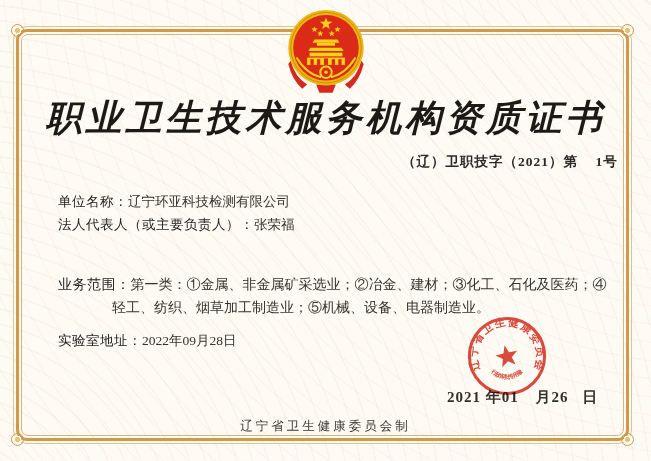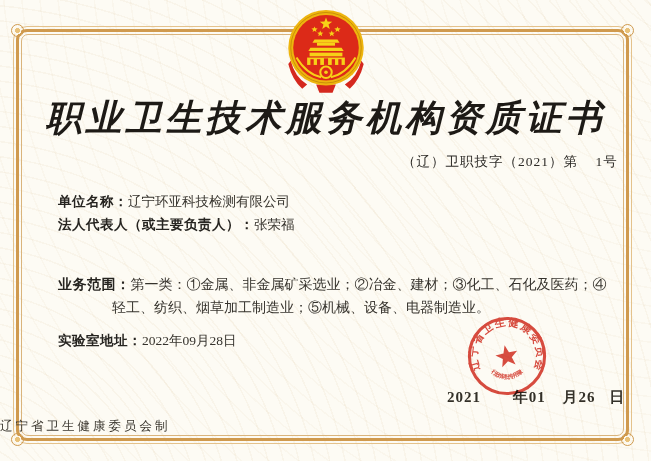--- a/index.html
+++ b/index.html
@@ -22,42 +22,42 @@
     background:radial-gradient(circle,#e9c27a 0 2.5px,#fdf8ec 2.5px 4px,transparent 4px);}
   .corner.tl{left:-8px;top:-8px;} .corner.tr{right:-8px;top:-8px;}
   .corner.bl{left:-8px;bottom:-8px;} .corner.br{right:-8px;bottom:-8px;}
 
   
   .emblem{position:absolute;top:8px;left:50%;margin-left:-41px;width:82px;height:86px;z-index:5;}
 
   
   .title{position:absolute;top:94px;left:0;right:0;text-align:center;z-index:2;
     font-size:36px;font-weight:bold;color:#1d1a16;letter-spacing:4px;white-space:nowrap;font-style:italic;}
-  .cert-no{position:absolute;top:153px;left:402px;font-size:13.5px;font-weight:normal;
+  .cert-no{position:absolute;top:153px;left:402px;font-size:13.5px;font-weight:bold;
     color:#2c2a26;letter-spacing:1px;white-space:pre;}
 
   
   .fields{position:absolute;left:58px;top:190px;width:560px;color:#36332d;}
   .frow{font-size:13.5px;line-height:23px;white-space:nowrap;}
-  .frow .flabel{font-weight:bold;color:#262420;letter-spacing:0.5px;}
+  .frow .flabel{font-weight:normal;color:#262420;letter-spacing:0.5px;}
   .frow.wrap{white-space:normal;font-size:14px;padding-left:54px;text-indent:-54px;line-height:23px;margin-top:37px;}
   .frow.validity{margin-top:10px;}
 
   
   .seal{position:absolute;left:466px;top:315px;width:82px;height:82px;z-index:4;
     opacity:0.9;mix-blend-mode:multiply;}
   .issue-date{position:absolute;left:447px;top:388px;z-index:1;font-size:15px;
     color:#333028;font-weight:bold;letter-spacing:1px;white-space:nowrap;}
   .issue-date span{display:inline-block;}
-  .issue-date span:nth-child(2){margin-left:27px;}
+  .issue-date span:nth-child(2){}
   .issue-date span:nth-child(3){margin-left:12px;text-align:center;}
   .issue-date span:nth-child(4){margin-left:9px;}
 
   
-  .footer{position:absolute;left:0;right:0;top:418px;
+  .footer{position:absolute;left:0;right:0;top:418px;text-align:center;
     font-size:12.5px;letter-spacing:3px;color:#3a362e;}
 </style>
 </head>
 <body>
 
 <div class="frame-outer"></div>
 <div class="frame-main">
   <div class="corner tl"></div>
   <div class="corner tr"></div>
   <div class="corner bl"></div>

